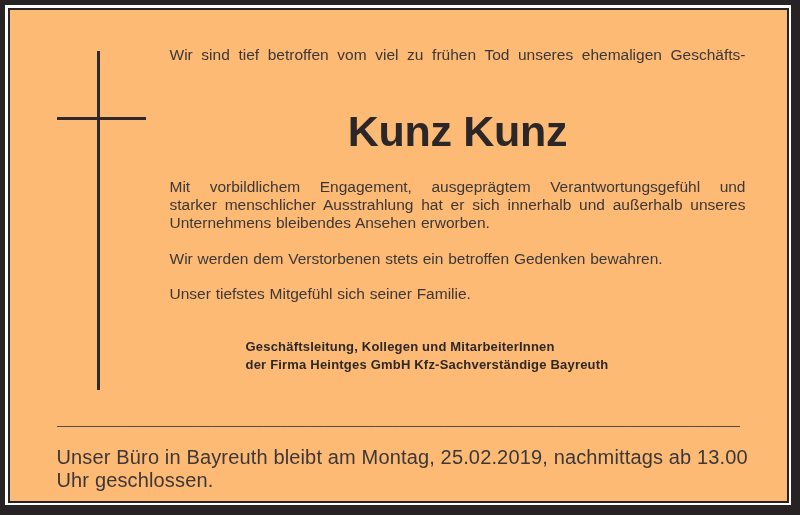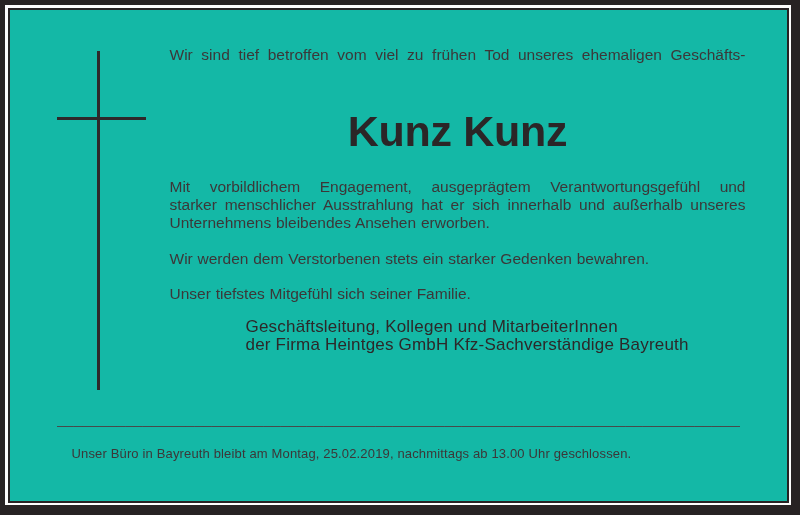--- a/index.html
+++ b/index.html
@@ -14,21 +14,21 @@
     padding: 5px 9px 10px 5px;
   }
   .frame-mid {
     width: 100%; height: 100%;
     background: #fcfcfc;
     padding: 2.5px;
   }
   .frame-inner {
     width: 100%; height: 100%;
     border: 2.5px solid #272223;
-    background: #14b8a6;
+    background: #fdba74;
     position: relative;
     overflow: hidden;
     padding-left: 45px;
   }
   .abs { position: absolute; color: #3c3738; }
 
   .cross-v {
     left: 87px; top: 41px; width: 3.5px; height: 339px;
     background: #2e292a;
   }
@@ -46,35 +46,35 @@
     text-align: center;
     font-size: 43px; font-weight: bold;
     letter-spacing: -0.3px;
     color: #2b2627;
   }
   .tribute     { left: 160px; top: 168px; width: 576px; }
   .remembrance { left: 160px; top: 240px; width: 576px; }
   .condolence  { left: 160px; top: 275px; width: 576px; }
 
   .signature {
-    left: 236px; top: 308px; width: 510px;
-    font-size: 17px; font-weight: normal; line-height: 18.5px;
+    left: 236px; top: 328px; width: 510px;
+    font-size: 13px; font-weight: bold; line-height: 18.5px;
     letter-spacing: 0.2px;
     color: #2d2829;
   }
 
   .separator {
     left: 47px; top: 400px; width: 683px; height: 21px;
     overflow: hidden; white-space: nowrap;
     font-size: 15.5px; color: #4a4546;
   }
 
   .office-note {
-    left: 62px; top: 436px; width: 706px;
-    font-size: 13px; letter-spacing: 0.15px;
+    left: 47px; top: 436px; width: 706px;
+    font-size: 20px; letter-spacing: 0.15px;
   }
 </style>
 </head>
 <body>
 
 <div class="frame-outer">
   <div class="frame-mid">
     <div class="frame-inner">
 
       <div>
@@ -87,21 +87,21 @@
       </div>
 
       <div class="abs name-line">Kunz Kunz</div>
 
       <div class="abs body-text tribute">
         <div class="just">Mit vorbildlichem Engagement, ausgeprägtem Verantwortungsgefühl und</div>
         <div class="just">starker menschlicher Ausstrahlung hat er sich innerhalb und außerhalb unseres</div>
         <div>Unternehmens bleibendes Ansehen erworben.</div>
       </div>
 
-      <div class="abs body-text remembrance">Wir werden dem Verstorbenen stets ein starker Gedenken bewahren.</div>
+      <div class="abs body-text remembrance">Wir werden dem Verstorbenen stets ein betroffen Gedenken bewahren.</div>
 
       <div class="abs body-text condolence">Unser tiefstes Mitgefühl sich seiner Familie.</div>
 
       <div class="abs signature">
         <div>Geschäftsleitung, Kollegen und MitarbeiterInnen</div>
         <div>der Firma Heintges GmbH Kfz-Sachverständige Bayreuth</div>
       </div>
 
       <div class="abs separator">____________________________________________________________________________________</div>
 

